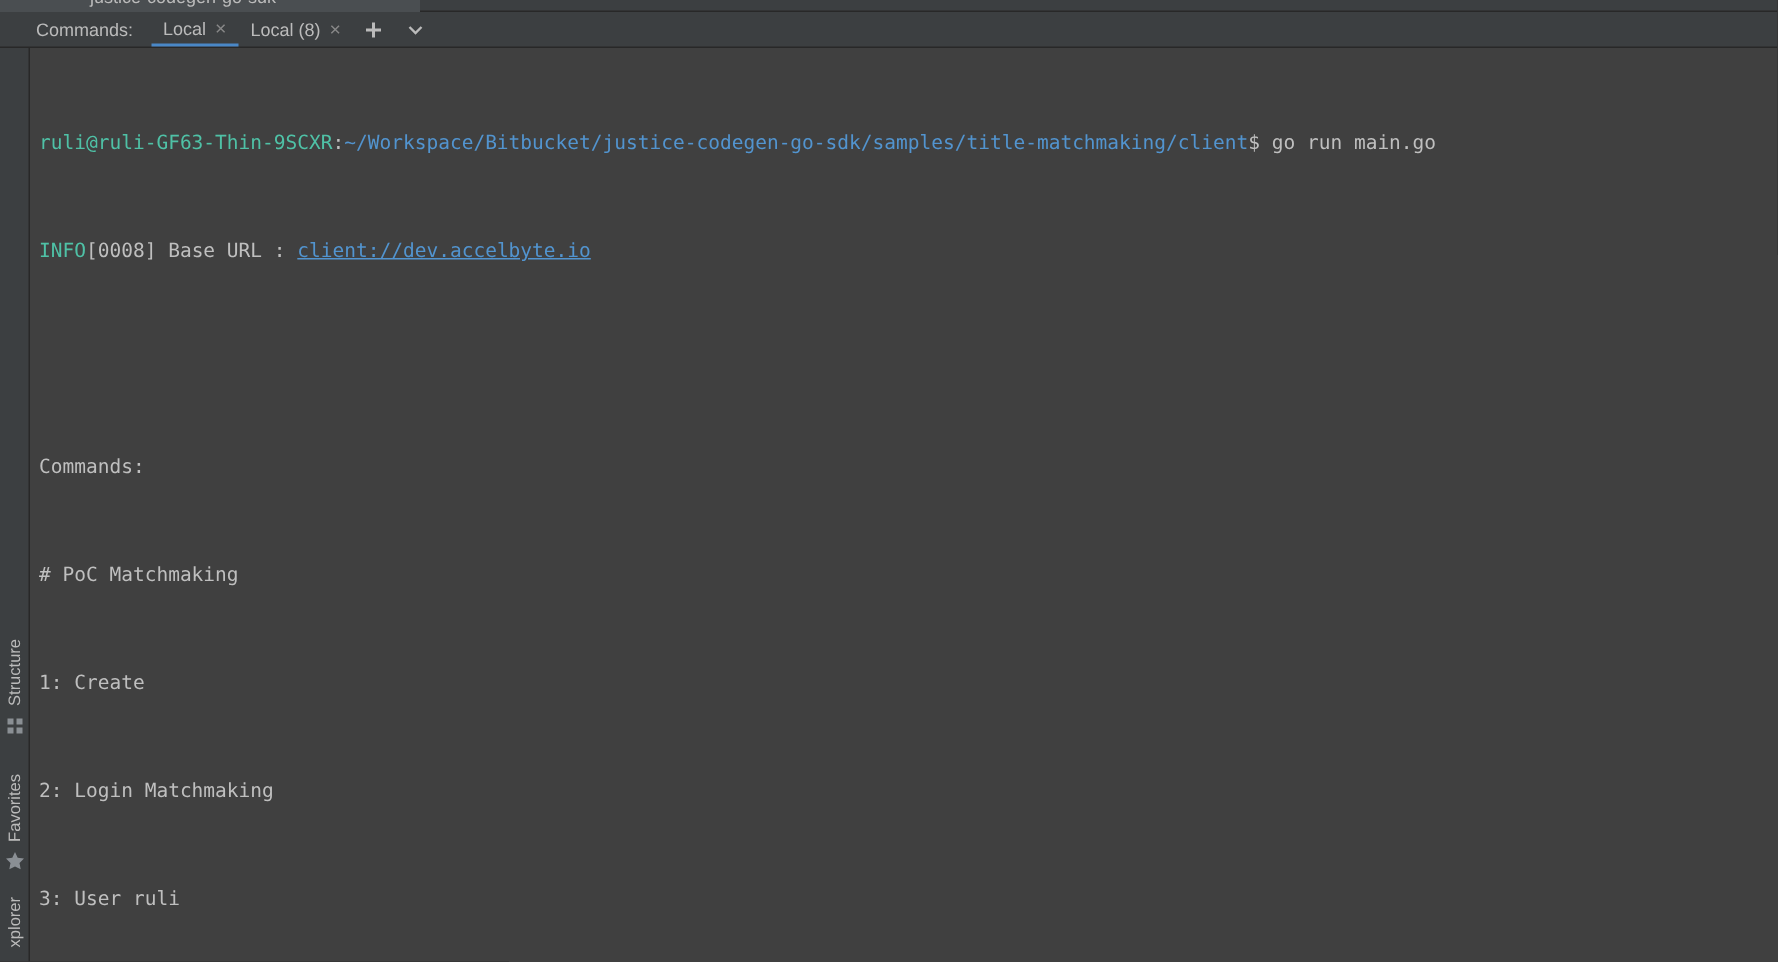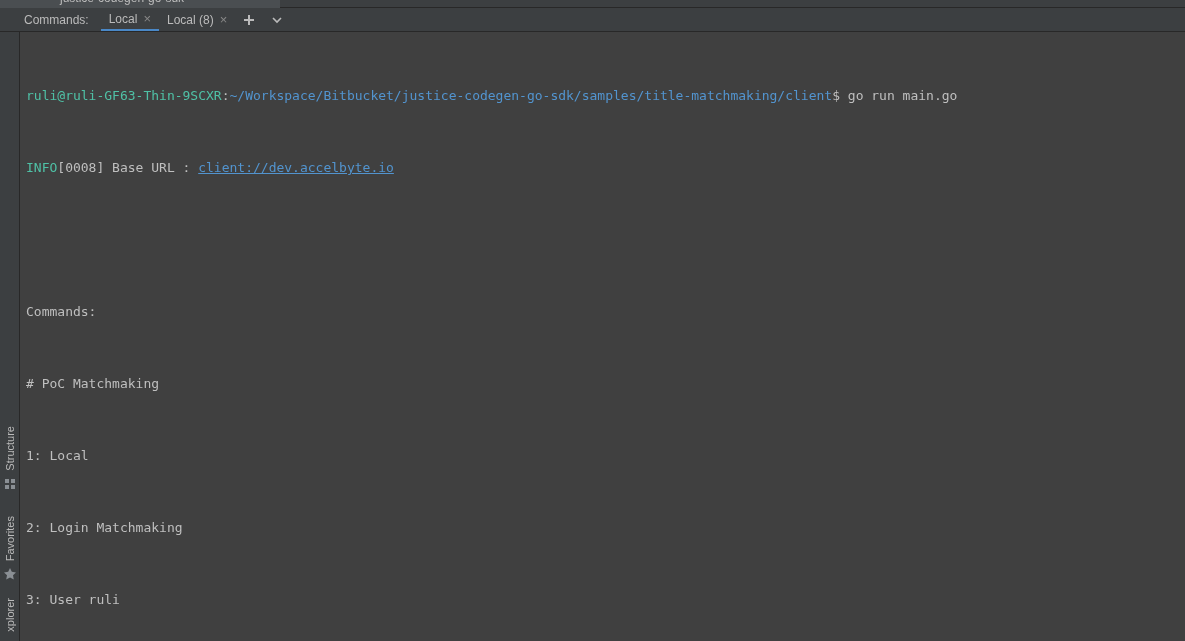--- a/index.html
+++ b/index.html
@@ -187,21 +187,21 @@
       <span class="rail-text">xplorer</span>
     </div>
   </div>
 
   <div class="terminal-content">
     <div class="t-line"><span class="c-user">ruli@ruli-GF63-Thin-9SCXR</span><span class="c-gray">:</span><span class="c-path">~/Workspace/Bitbucket/justice-codegen-go-sdk/samples/title-matchmaking/client</span><span class="c-gray">$ </span><span class="c-cmd">go run main.go</span></div>
     <div class="t-line"><span class="c-info">INFO</span><span class="c-gray">[0008] Base URL : </span><span class="c-link">client://dev.accelbyte.io</span></div>
     <div class="t-line"></div>
     <div class="t-line"><span class="c-gray">Commands:</span></div>
     <div class="t-line"><span class="c-gray"># PoC Matchmaking</span></div>
-    <div class="t-line"><span class="c-gray">1: Local</span></div>
+    <div class="t-line"><span class="c-gray">1: Create</span></div>
     <div class="t-line"><span class="c-gray">2: Login Matchmaking</span></div>
     <div class="t-line"><span class="c-gray">3: User ruli</span></div>
     
     
     
     
     
     
     
     

